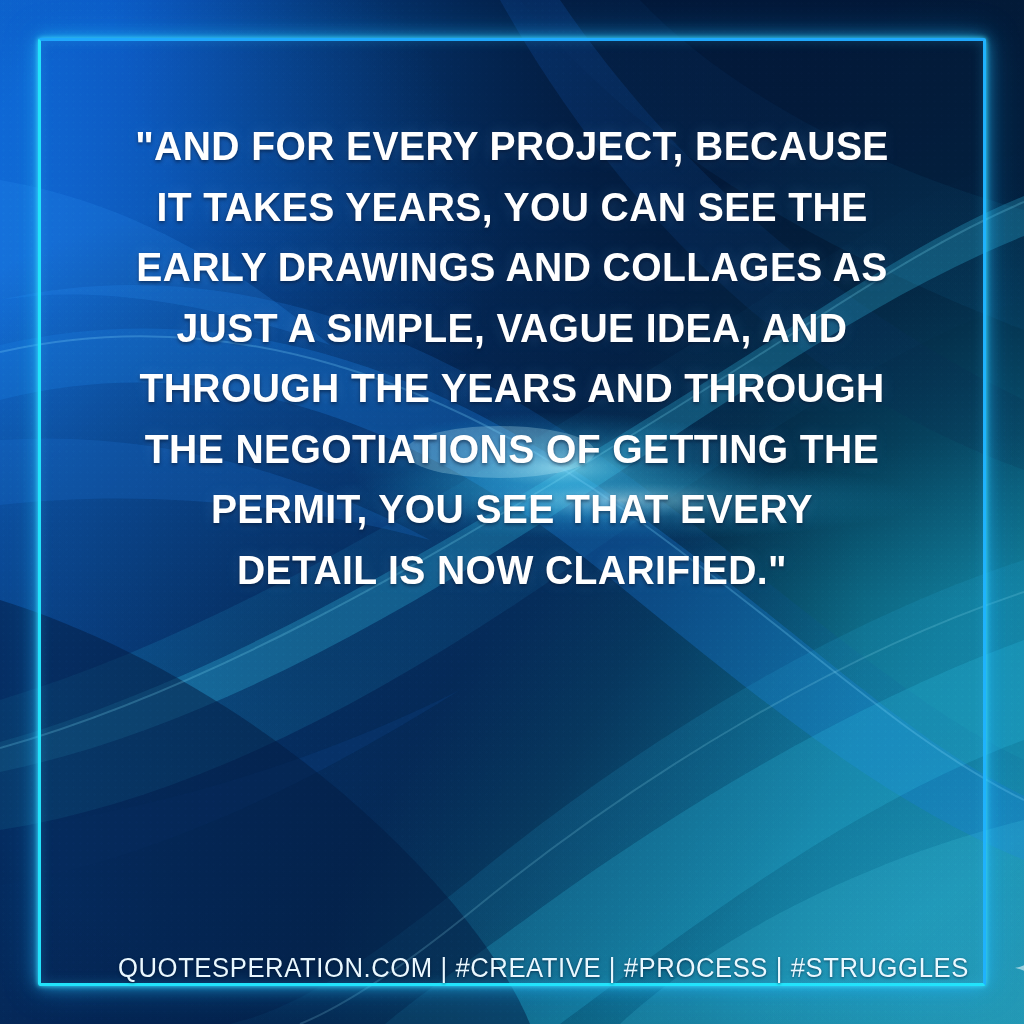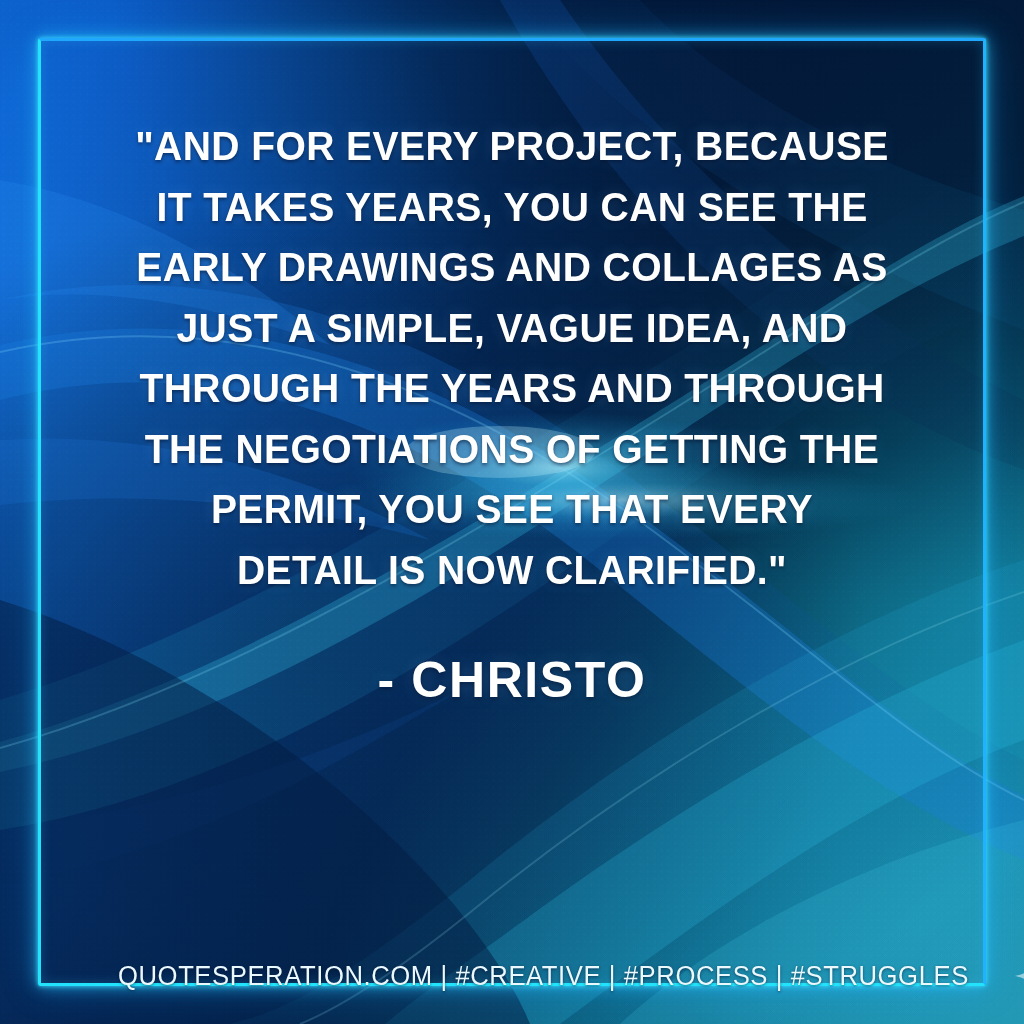--- a/index.html
+++ b/index.html
@@ -139,21 +139,21 @@
     line-height:56px;
     letter-spacing:1.6px;
     text-shadow:
       0 2px 5px rgba(0,14,40,0.55),
       0 0 16px rgba(120,190,255,0.20);
   }
 
   
   #footer{
     position:absolute;
-    left:38px; right:38px; bottom:0px;
+    left:38px; right:38px; bottom:8px;
     height:96px;
     display:flex;
     align-items:center;
     justify-content:space-between;
     padding:0 42px 0 80px;
   }
   #footer-text{
     color:#eaf8ff;
     font-family:"Liberation Sans", sans-serif;
     font-weight:normal;
@@ -264,21 +264,20 @@
       <span class="q-line">"AND FOR EVERY PROJECT, BECAUSE</span>
       <span class="q-line">IT TAKES YEARS, YOU CAN SEE THE</span>
       <span class="q-line">EARLY DRAWINGS AND COLLAGES AS</span>
       <span class="q-line">JUST A SIMPLE, VAGUE IDEA, AND</span>
       <span class="q-line">THROUGH THE YEARS AND THROUGH</span>
       <span class="q-line">THE NEGOTIATIONS OF GETTING THE</span>
       <span class="q-line">PERMIT, YOU SEE THAT EVERY</span>
       <span class="q-line">DETAIL IS NOW CLARIFIED."</span>
     </div>
 
-    <div id="attribution">- CHRISTO</div>
 
   </div>
 
   <div id="footer">
     <span id="footer-text">QUOTESPERATION.COM | #CREATIVE | #PROCESS | #STRUGGLES</span>
     <span id="sparkle">
       <svg viewBox="0 0 52 52" xmlns="http://www.w3.org/2000/svg">
         <path d="M26 1 C29 16 36 23 51 26 C36 29 29 36 26 51 C23 36 16 29 1 26 C16 23 23 16 26 1 Z" fill="rgba(255,255,255,0.62)"></path>
       </svg>
     </span>

